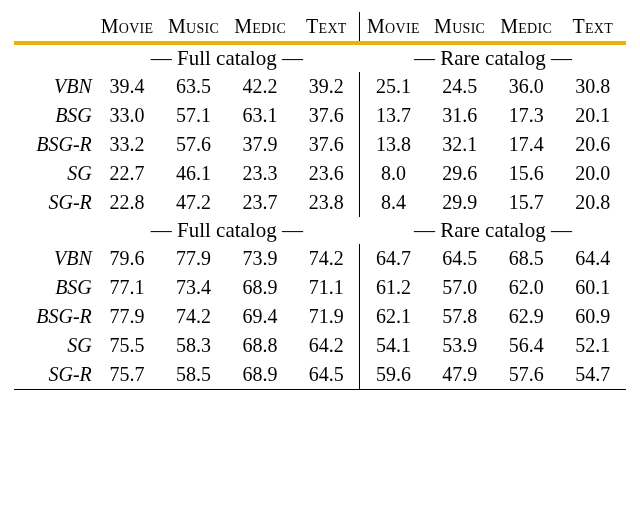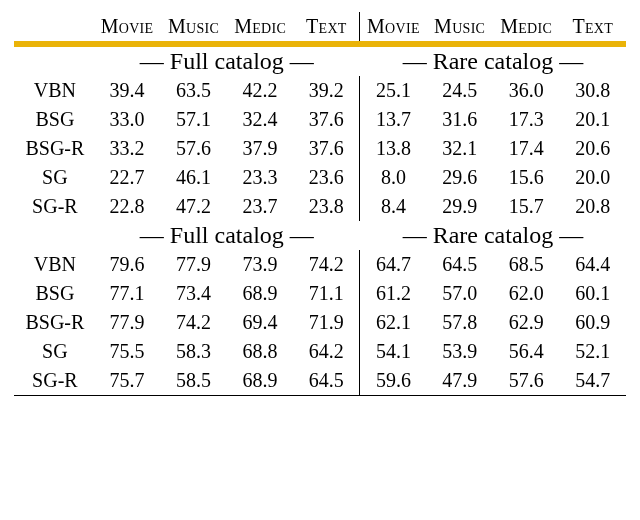--- a/index.html
+++ b/index.html
@@ -27,35 +27,36 @@
     padding: 3px 2px;
     white-space: nowrap;
   }
   col.rowlabel { width: 78px; }
   col.data { width: 65px; }
   .smallcaps {
     font-variant: small-caps;
     letter-spacing: 0.3px;
   }
   .rowlabel {
-    text-align: center;
+    text-align: right;
     padding-left: 4px;
+    font-style: italic;
   }
   .bold { font-weight: 400; }
-  .bot-rule-header th { border-bottom: 6px solid #eab308; margin-top: 20px; }
+  .bot-rule-header th { border-bottom: 4px solid #eab308; margin-top: 20px; }
   .dbl-rule td { border-top: 3px double #000; padding-top:6px;}
   .bot-rule td { border-bottom: 1px solid #000; }
   .midborder { border-right: 1px solid #000; }
   .metric-label {
     display: inline-block;
     border-bottom: 1px solid #000;
     padding: 0 2px 1px 2px;
   }
   .subhead td { padding-top: 1px; padding-bottom: 1px; }
-  .catalog { font-size: 24px; }
+  .catalog { font-size: 21px; }
 </style>
 </head>
 <body>
 
 <div class="wrap">
 <table>
   <colgroup>
     <col class="rowlabel">
         <col class="data">
         <col class="data">
@@ -94,21 +95,21 @@
     <td class="bold midborder">39.2</td>
     <td class="bold">25.1</td>
     <td class="bold">24.5</td>
     <td class="bold">36.0</td>
     <td class="bold">30.8</td>
   </tr>
   <tr>
     <td class="rowlabel">BSG</td>
     <td>33.0</td>
     <td>57.1</td>
-    <td>32.4</td>
+    <td>63.1</td>
     <td class="midborder">37.6</td>
     <td>13.7</td>
     <td>31.6</td>
     <td>17.3</td>
     <td>20.1</td>
   </tr>
   <tr>
     <td class="rowlabel">BSG-R</td>
     <td>33.2</td>
     <td>57.6</td>

